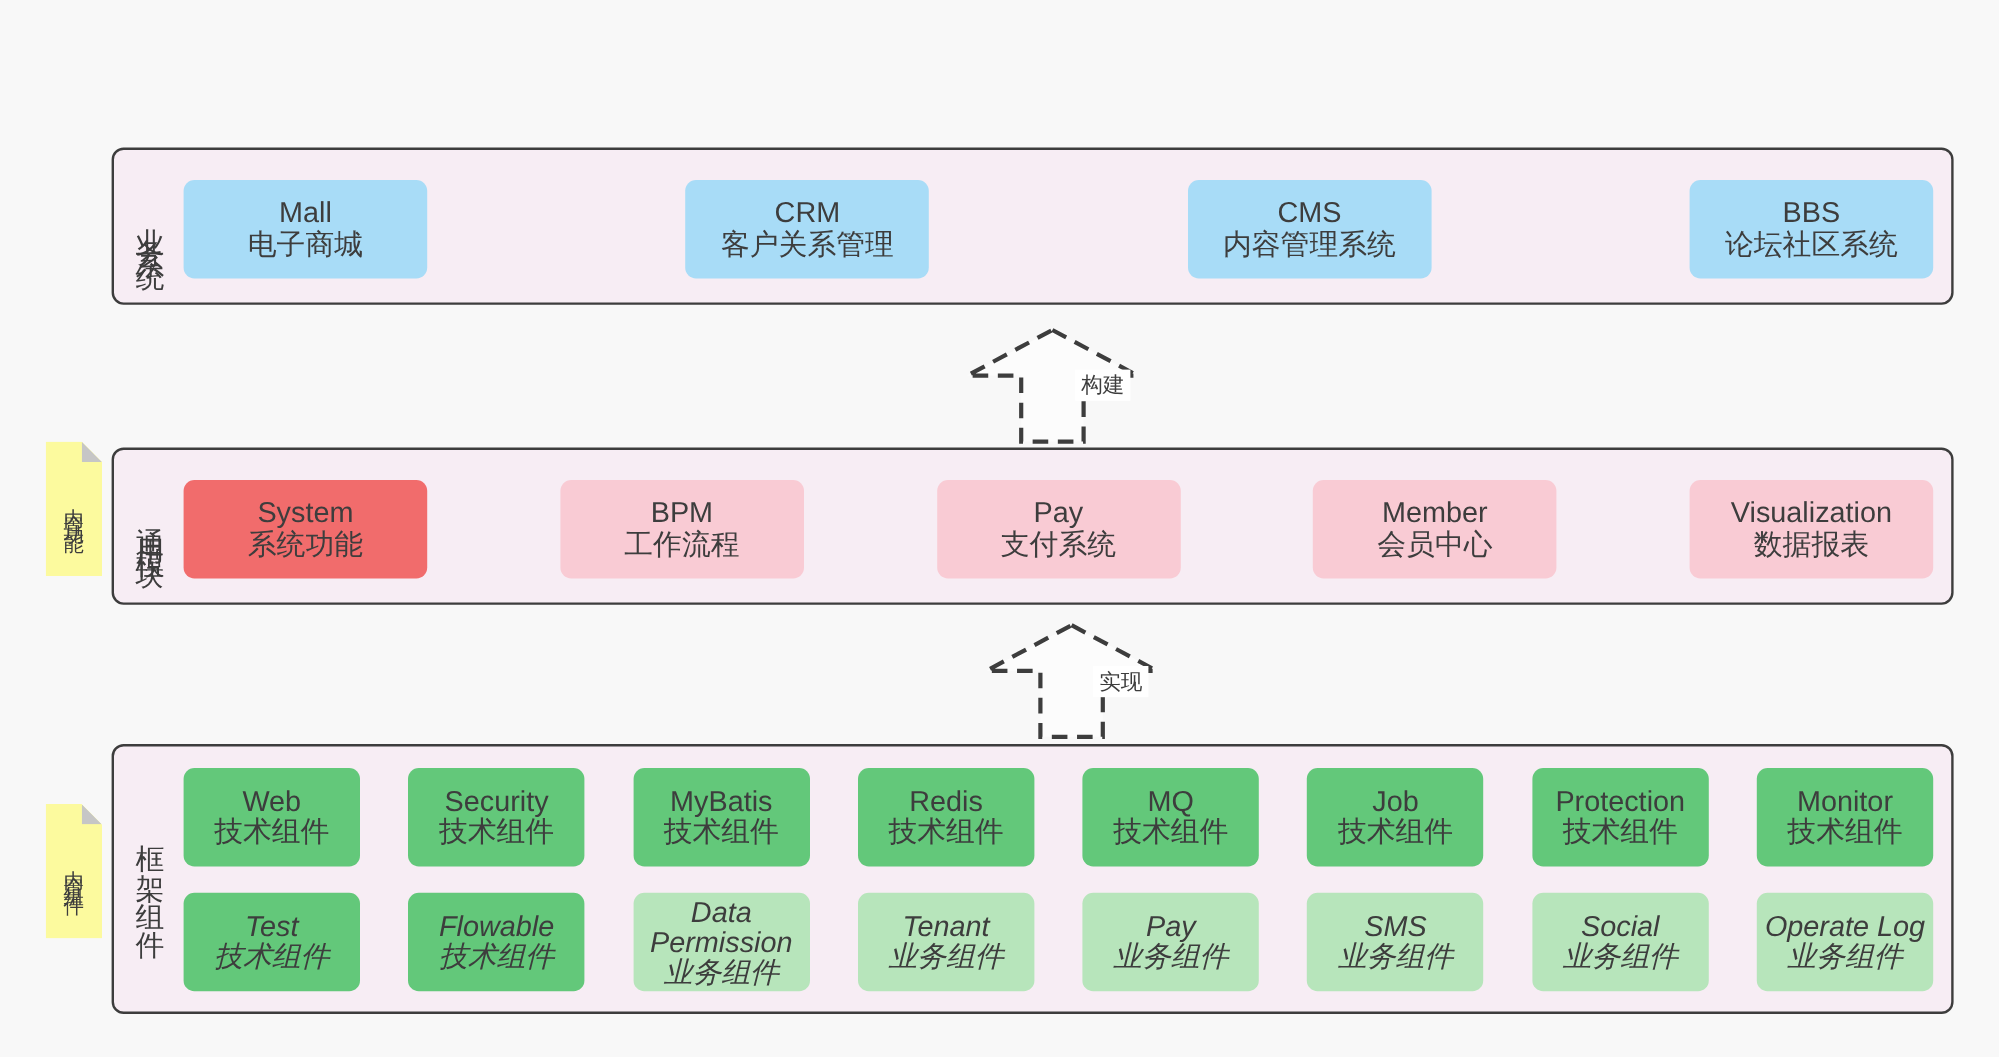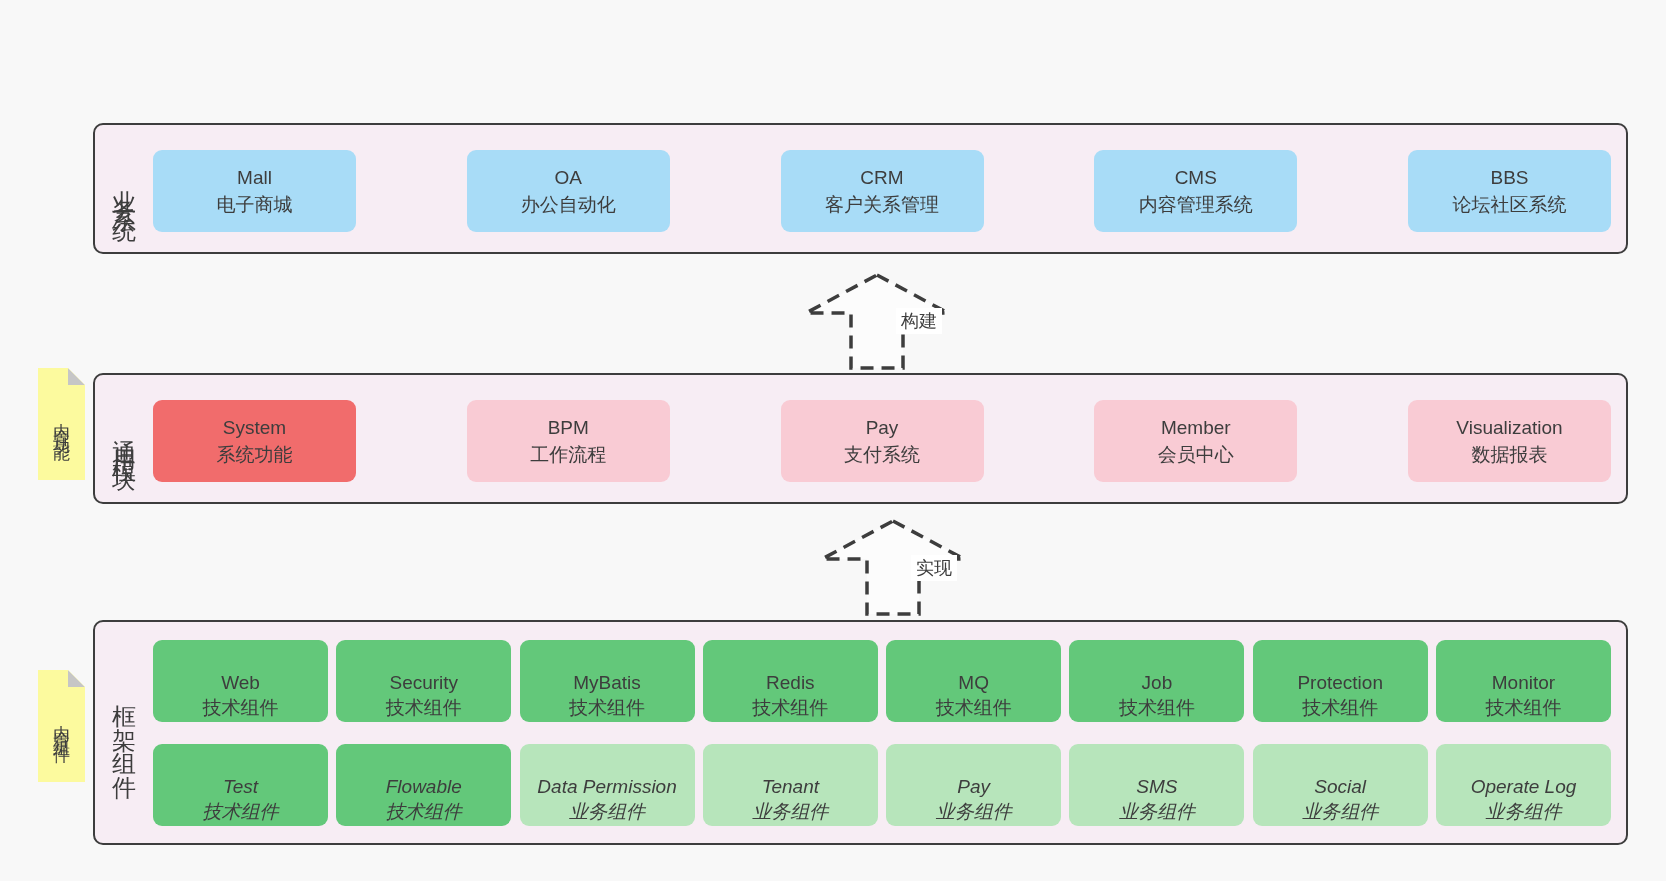--- a/index.html
+++ b/index.html
@@ -41,27 +41,27 @@
   }
   .band1 .row,.band2 .row{top:25px;height:82px;}
   .band3 .row1{top:18px;height:82px;}
   .band3 .row2{top:122px;height:82px;font-style:italic;}
   
   .box{
     border-radius:9px;
     display:flex;flex-direction:column;
     justify-content:center;align-items:center;
     text-align:center;
-    font-size:19px;line-height:27px;
+    font-size:24px;line-height:27px;
     color:var(--ink,#3d3d3d);
     box-sizing:border-box;
     padding:2px 4px;
   }
   .wide{width:203px;height:82px;}
-  .narrow{width:175px;height:82px;justify-content:flex-end;}
+  .narrow{width:147px;height:82px;}
   .narrow{line-height:25px;}
   .b-blue{background:var(--box-blue,#a8dcf7);}
   .b-red{background:var(--box-red,#f16c6c);}
   .b-pink{background:var(--box-pink,#f9cbd4);}
   .b-gdark{background:var(--box-green-dark,#63c87a);}
   .b-glight{background:var(--box-green-light,#b7e5bb);}
   
   .sticky{
     position:absolute;left:38px;width:47px;
     background:var(--sticky,#fcfa9e);
@@ -109,24 +109,20 @@
 <div class="canvas">
 
   <div class="band band1">
     <div class="band-label">业务系统</div>
     <div class="row">
       <div class="box wide b-blue">
         <div>Mall</div>
         <div>电子商城</div>
       </div>
       <div class="box wide b-blue">
-        <div>OA</div>
-        <div>办公自动化</div>
-      </div>
-      <div class="box wide b-blue">
         <div>CRM</div>
         <div>客户关系管理</div>
       </div>
       <div class="box wide b-blue">
         <div>CMS</div>
         <div>内容管理系统</div>
       </div>
       <div class="box wide b-blue">
         <div>BBS</div>
         <div>论坛社区系统</div>

